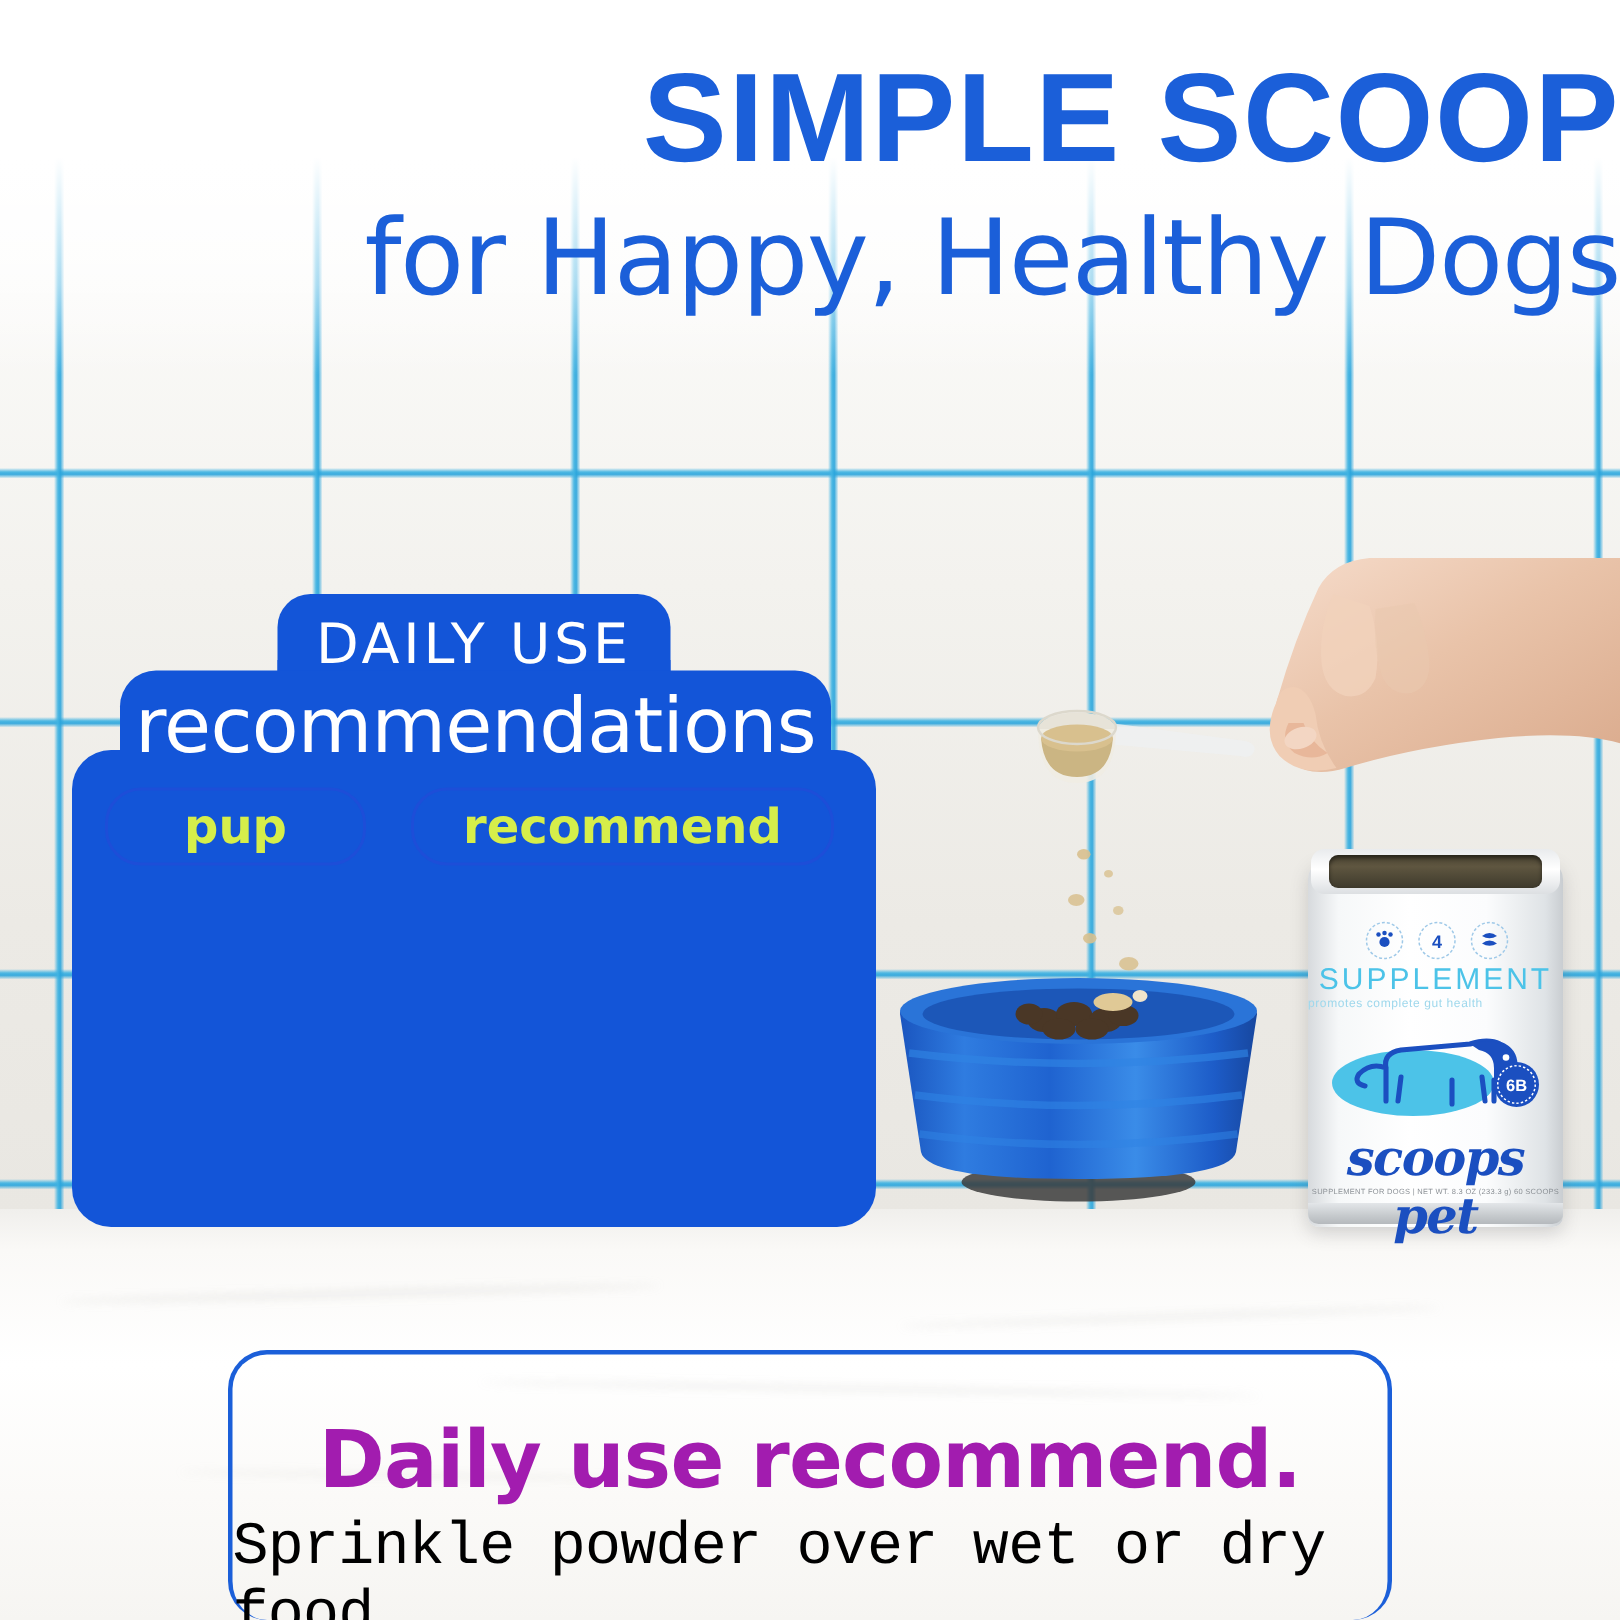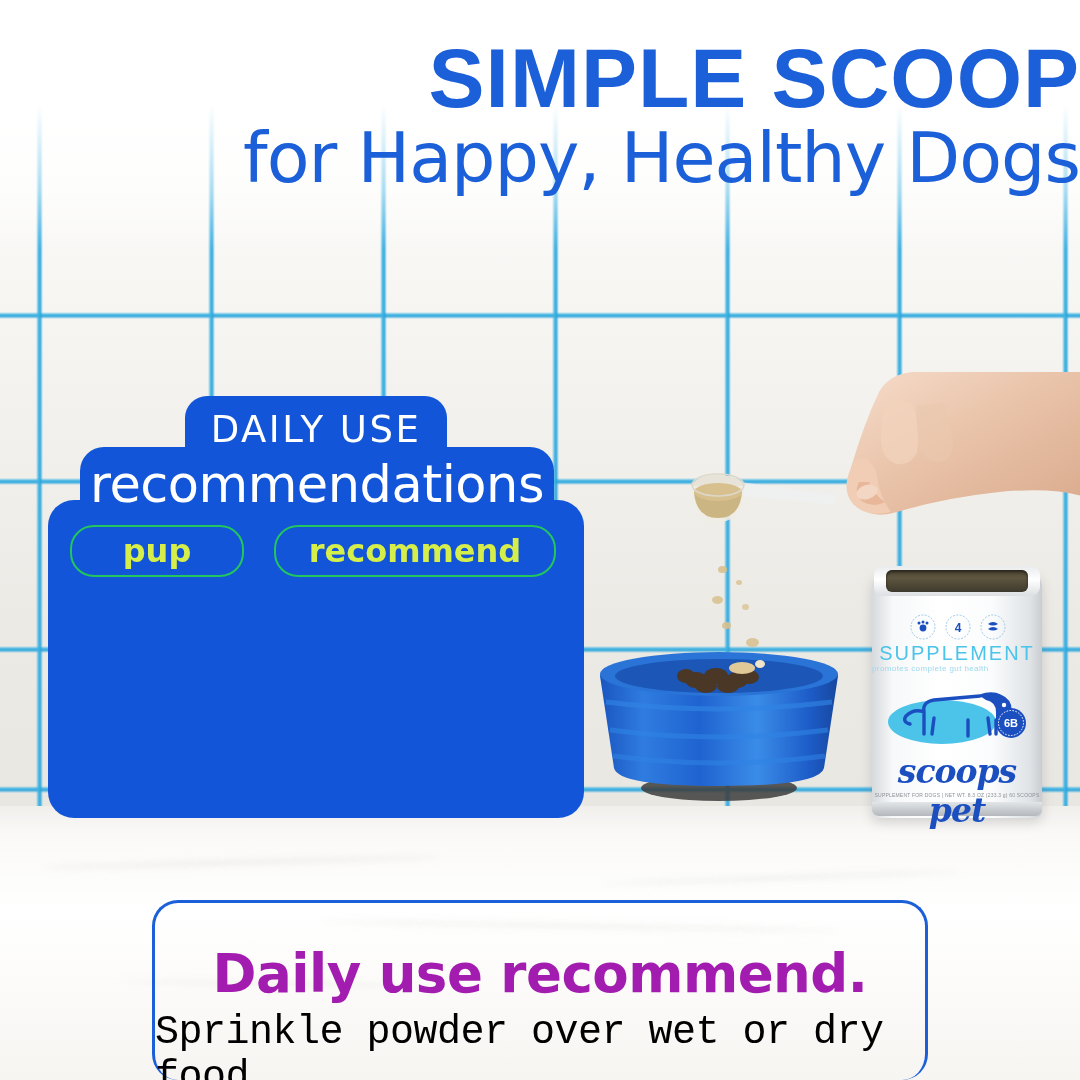--- a/index.html
+++ b/index.html
@@ -37,20 +37,21 @@
   .vein{position:absolute;background:rgba(175,175,170,.18);border-radius:50%;filter:blur(3px);}
 
   
   .headline{position:absolute;left:0;top:36px;width:1080px;text-align:right;z-index:30;}
   .h1{
     font-size:84px;font-weight:700;letter-spacing:1px;line-height:1.02;
     color:#1b5fd9;
     font-family:"Liberation Sans", sans-serif;
   }
   .h2{
+    margin-top:14px;
     font-size:70px;font-weight:400;line-height:1.05;
     color:#1b5fd9;letter-spacing:-1px;
     font-family:"DejaVu Sans", sans-serif;
   }
 
   
   .card{position:absolute;left:0;top:0;width:620px;height:460px;z-index:40;}
   .card .tier{position:absolute;background:#1355d8;}
   .tier-a{left:185px;top:396px;width:262px;height:70px;border-radius:22px 22px 0 0;}
   .tier-b{left:80px;top:447px;width:474px;height:72px;border-radius:24px 24px 0 0;}
@@ -65,21 +66,21 @@
   }
   .card-title{
     position:absolute;left:70px;top:455px;width:494px;text-align:center;
     color:#ffffff;font-size:51px;font-weight:400;letter-spacing:-0.5px;
     font-family:"DejaVu Sans", sans-serif;z-index:45;
   }
 
   .pills{position:absolute;left:48px;top:525px;width:536px;display:flex;gap:30px;
     padding:0 22px;box-sizing:border-box;z-index:46;}
   .pill{
-    flex:0 0 auto;border:2px solid #22c55e;border-radius:24px;
+    flex:0 0 auto;border:2px solid #1d4ed8;border-radius:24px;
     height:48px;display:flex;align-items:center;justify-content:center;
     color:#d6ee4a;font-size:32px;font-weight:700;
     font-family:"DejaVu Sans", sans-serif;
   }
   .pill-pup{width:170px;}
   .pill-srv{width:278px;}
 
   .tbl{position:absolute;left:48px;top:592px;width:536px;z-index:46;}
   .trow{display:flex;padding:0 22px;box-sizing:border-box;}
   .tcell{color:#ffffff;font-family:"DejaVu Sans", sans-serif;text-align:center;}

